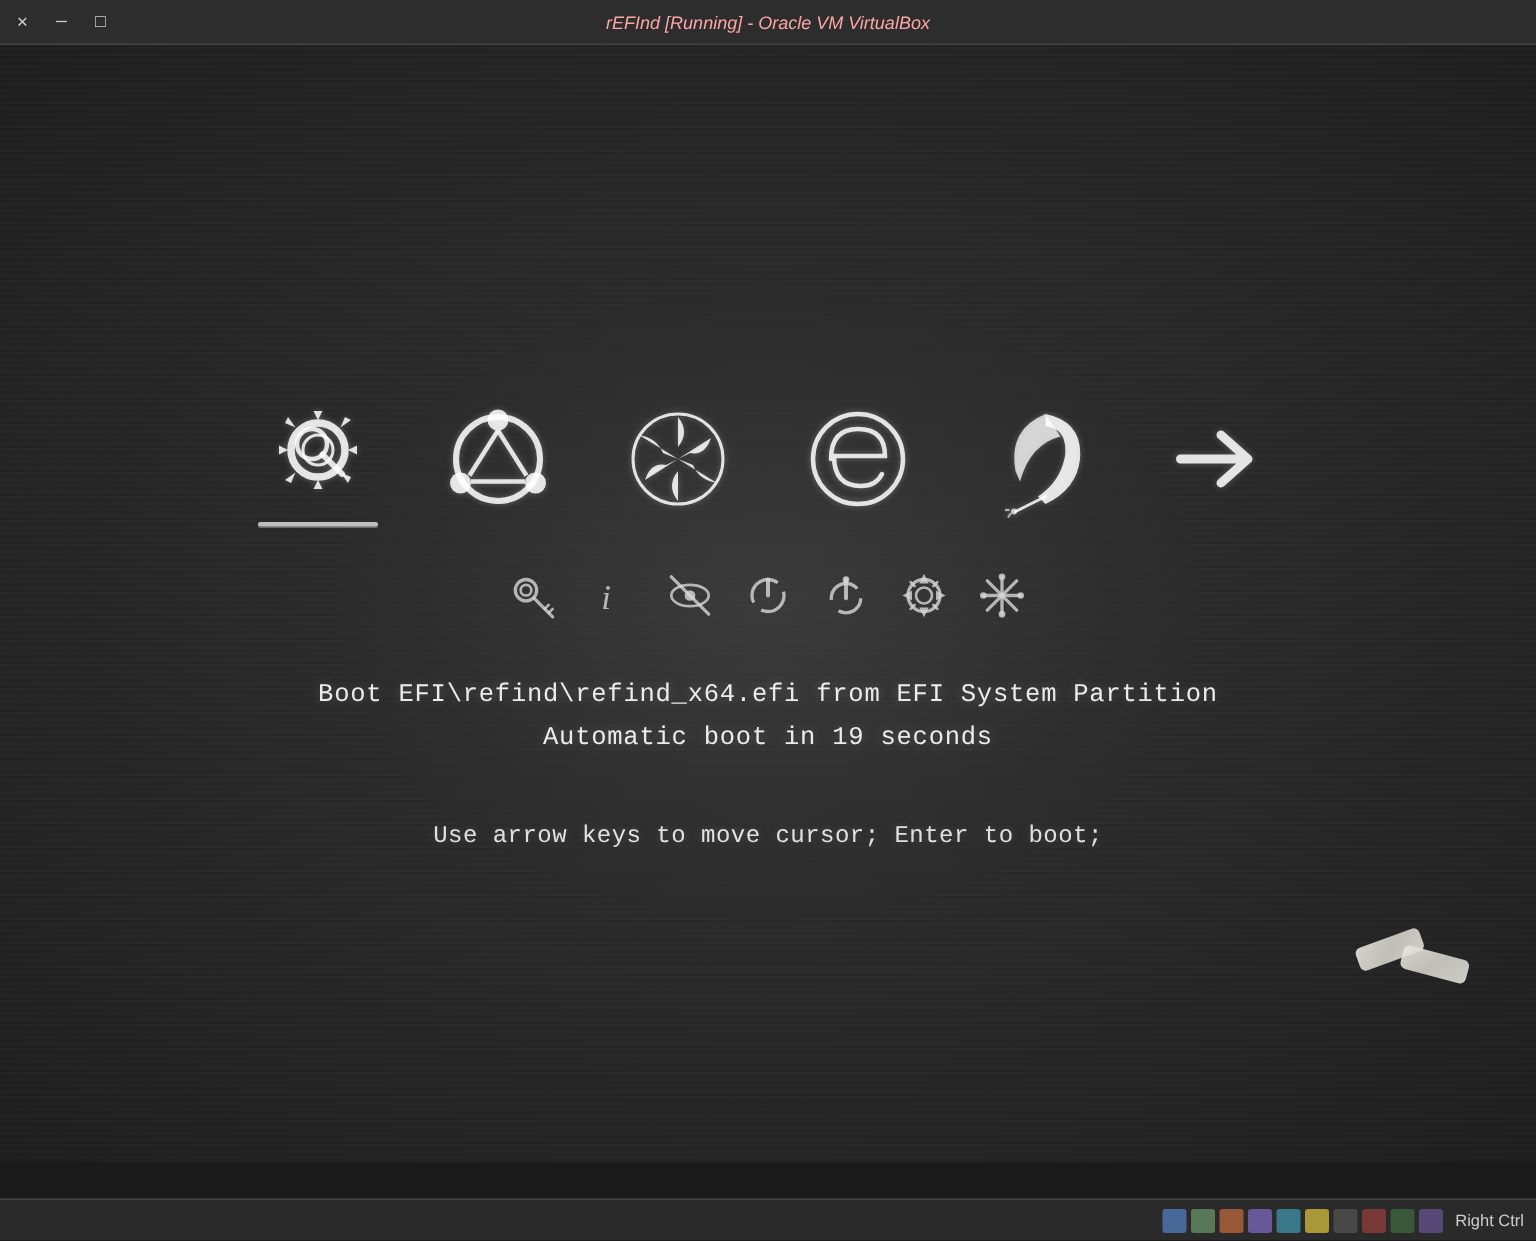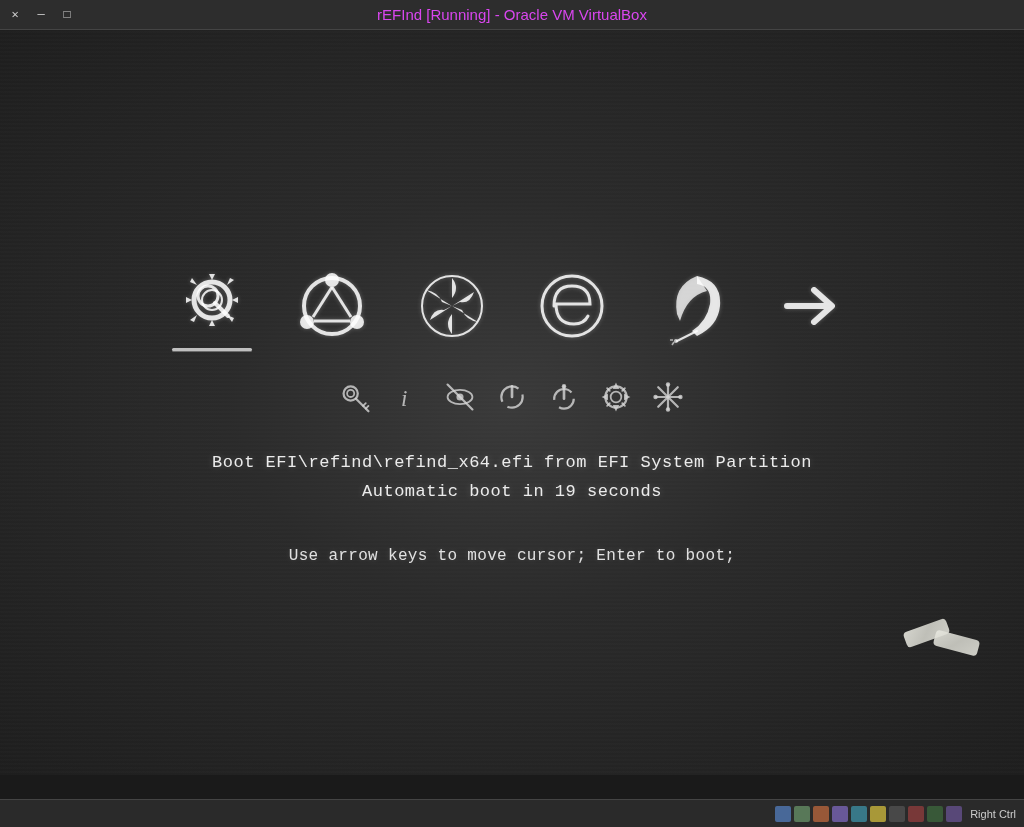--- a/index.html
+++ b/index.html
@@ -38,26 +38,27 @@
       height: 14px;
       display: flex;
       align-items: center;
       justify-content: center;
       color: #ccc;
       font-size: 12px;
       cursor: pointer;
     }
 
     #titlebar-title {
-      color: #d946ef;
-      font-size: 15px;
+      color: #fca5a5;
+      font-size: 12px;
       font-family: Arial, sans-serif;
       position: absolute;
       left: 50%;
       transform: translateX(-50%);
+      font-style: italic;
     }
 
     
     #vm-screen {
       flex: 1;
       background: radial-gradient(ellipse at center, #3a3a3a 0%, #2a2a2a 40%, #1e1e1e 100%);
       position: relative;
       display: flex;
       flex-direction: column;
       align-items: center;

